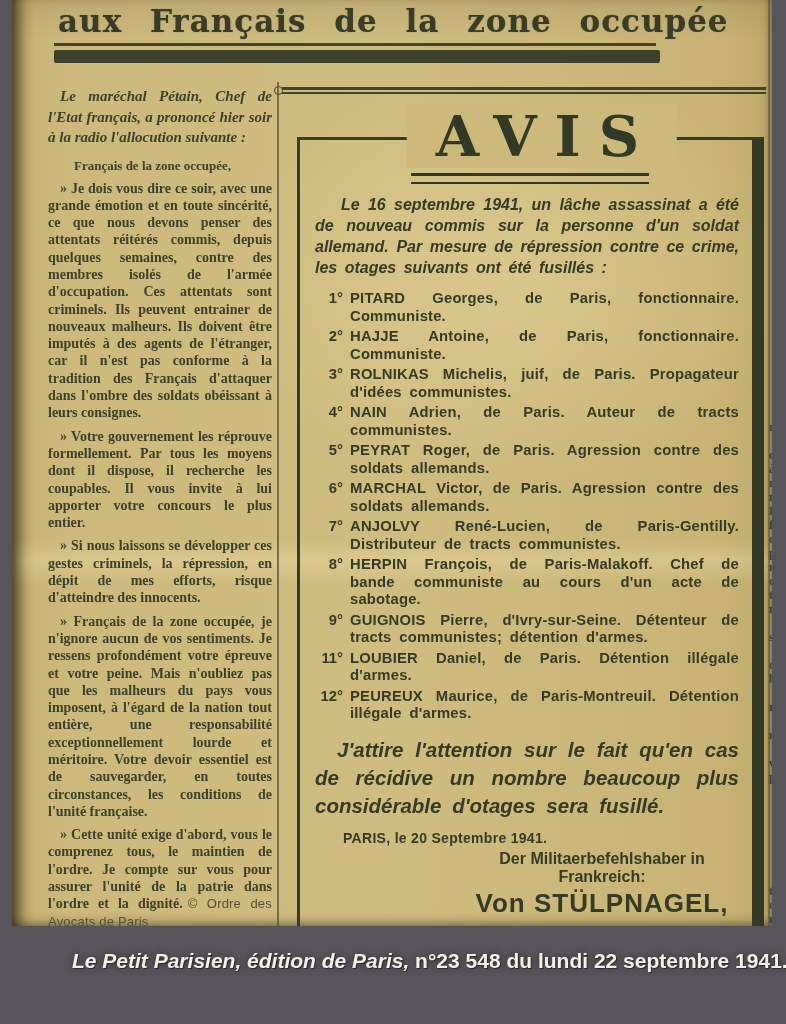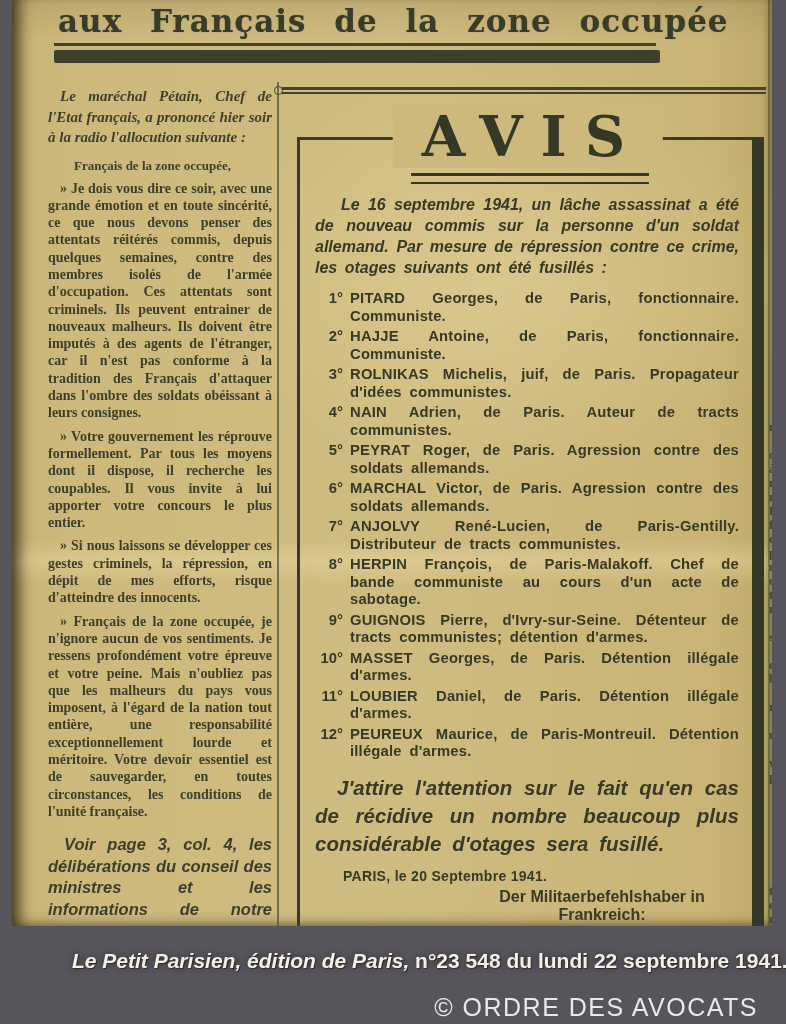--- a/index.html
+++ b/index.html
@@ -140,20 +140,21 @@
     <div class="rule-thin"></div>
     <div class="rule-thick"></div>
 
     <div class="left-col">
       <p class="lead-in">Le maréchal Pétain, Chef de l'Etat français, a prononcé hier soir à la radio l'allocution suivante :</p>
       <p class="salutation">Français de la zone occupée,</p>
       <p class="para">» Je dois vous dire ce soir, avec une grande émotion et en toute sincérité, ce que nous devons penser des attentats réitérés commis, depuis quelques semaines, contre des membres isolés de l'armée d'occupation. Ces attentats sont criminels. Ils peuvent entrainer de nouveaux malheurs. Ils doivent être imputés à des agents de l'étranger, car il n'est pas conforme à la tradition des Français d'attaquer dans l'ombre des soldats obéissant à leurs consignes.</p>
       <p class="para">» Votre gouvernement les réprouve formellement. Par tous les moyens dont il dispose, il recherche les coupables. Il vous invite à lui apporter votre concours le plus entier.</p>
       <p class="para">» Si nous laissons se développer ces gestes criminels, la répression, en dépit de mes efforts, risque d'atteindre des innocents.</p>
       <p class="para">» Français de la zone occupée, je n'ignore aucun de vos sentiments. Je ressens profondément votre épreuve et votre peine. Mais n'oubliez pas que les malheurs du pays vous imposent, à l'égard de la nation tout entière, une responsabilité exceptionnellement lourde et méritoire. Votre devoir essentiel est de sauvegarder, en toutes circonstances, les conditions de l'unité française.</p>
+      <p class="para"><span>» Cette unité exige d'abord, vous le comprenez tous, le maintien de l'ordre. Je compte sur vous pour assurer l'unité de la patrie dans l'ordre et la dignité.</span><span class="watermark">© Ordre des Avocats de Paris</span></p>
       <p class="see-also">Voir page 3, col. 4, les délibérations du conseil des ministres et les informations de notre corres-</p>
     </div>
 
     <div class="col-divider"></div>
     <div class="right-divider"></div>
     <div class="reg-ring"></div>
     <div class="double-rule-a"></div>
     <div class="double-rule-b"></div>
 
     <div class="avis-box">
@@ -199,43 +200,39 @@
             <div class="hostage">
               <span class="num">8°</span>
               <span class="txt">HERPIN François, de Paris-Malakoff. Chef de bande communiste au cours d'un acte de sabotage.</span>
             </div>
 
             <div class="hostage">
               <span class="num">9°</span>
               <span class="txt">GUIGNOIS Pierre, d'Ivry-sur-Seine. Détenteur de tracts communistes; détention d'armes.</span>
             </div>
 
-            <div class="hostage">
-              <span class="num">10°</span>
-              <span class="txt">MASSET Georges, de Paris. Détention illégale d'armes.</span>
-            </div>
 
             <div class="hostage">
               <span class="num">11°</span>
               <span class="txt">LOUBIER Daniel, de Paris. Détention illégale d'armes.</span>
             </div>
 
             <div class="hostage">
               <span class="num">12°</span>
               <span class="txt">PEUREUX Maurice, de Paris-Montreuil. Détention illégale d'armes.</span>
             </div>
           </div>
         <p class="avis-warning">J'attire l'attention sur le fait qu'en cas de récidive un nombre beaucoup plus considérable d'otages sera fusillé.</p>
         <p class="place-date">PARIS, le 20 Septembre 1941.</p>
         <p class="authority">Der Militaerbefehlshaber in Frankreich:</p>
         <p class="signature">Von STÜLPNAGEL,</p>
         <p class="sig-title">General der Infanterie.</p>
       </div>
     </div>
-    <div class="avis-title ink" style="position: absolute; left: 516px; top: 137px; transform: translate(-50%, -52%);">AVIS</div>
+    <div class="avis-title ink" style="position: absolute; left: 530px; top: 137px; transform: translate(-50%, -52%);">AVIS</div>
     <div class="avis-underline" style="left: 518px; top: 173px; transform: translate(-50%, 0px);"></div>
 
     <div class="edge-frag block1">m
 
 cle
 à
 né
 na
 K
 fo
@@ -262,14 +259,13 @@
 nl
 lé
 tl
 an</div>
   </div>
 
   <div class="caption">
     <span class="cap-italic">Le Petit Parisien, édition de Paris,</span><span> n°23 548 du lundi 22 septembre 1941.</span>
   </div>
 
-  <div class="footer-credit">© ORDRE DES AVOCATS</div>
 </div>
 
 </body></html>

